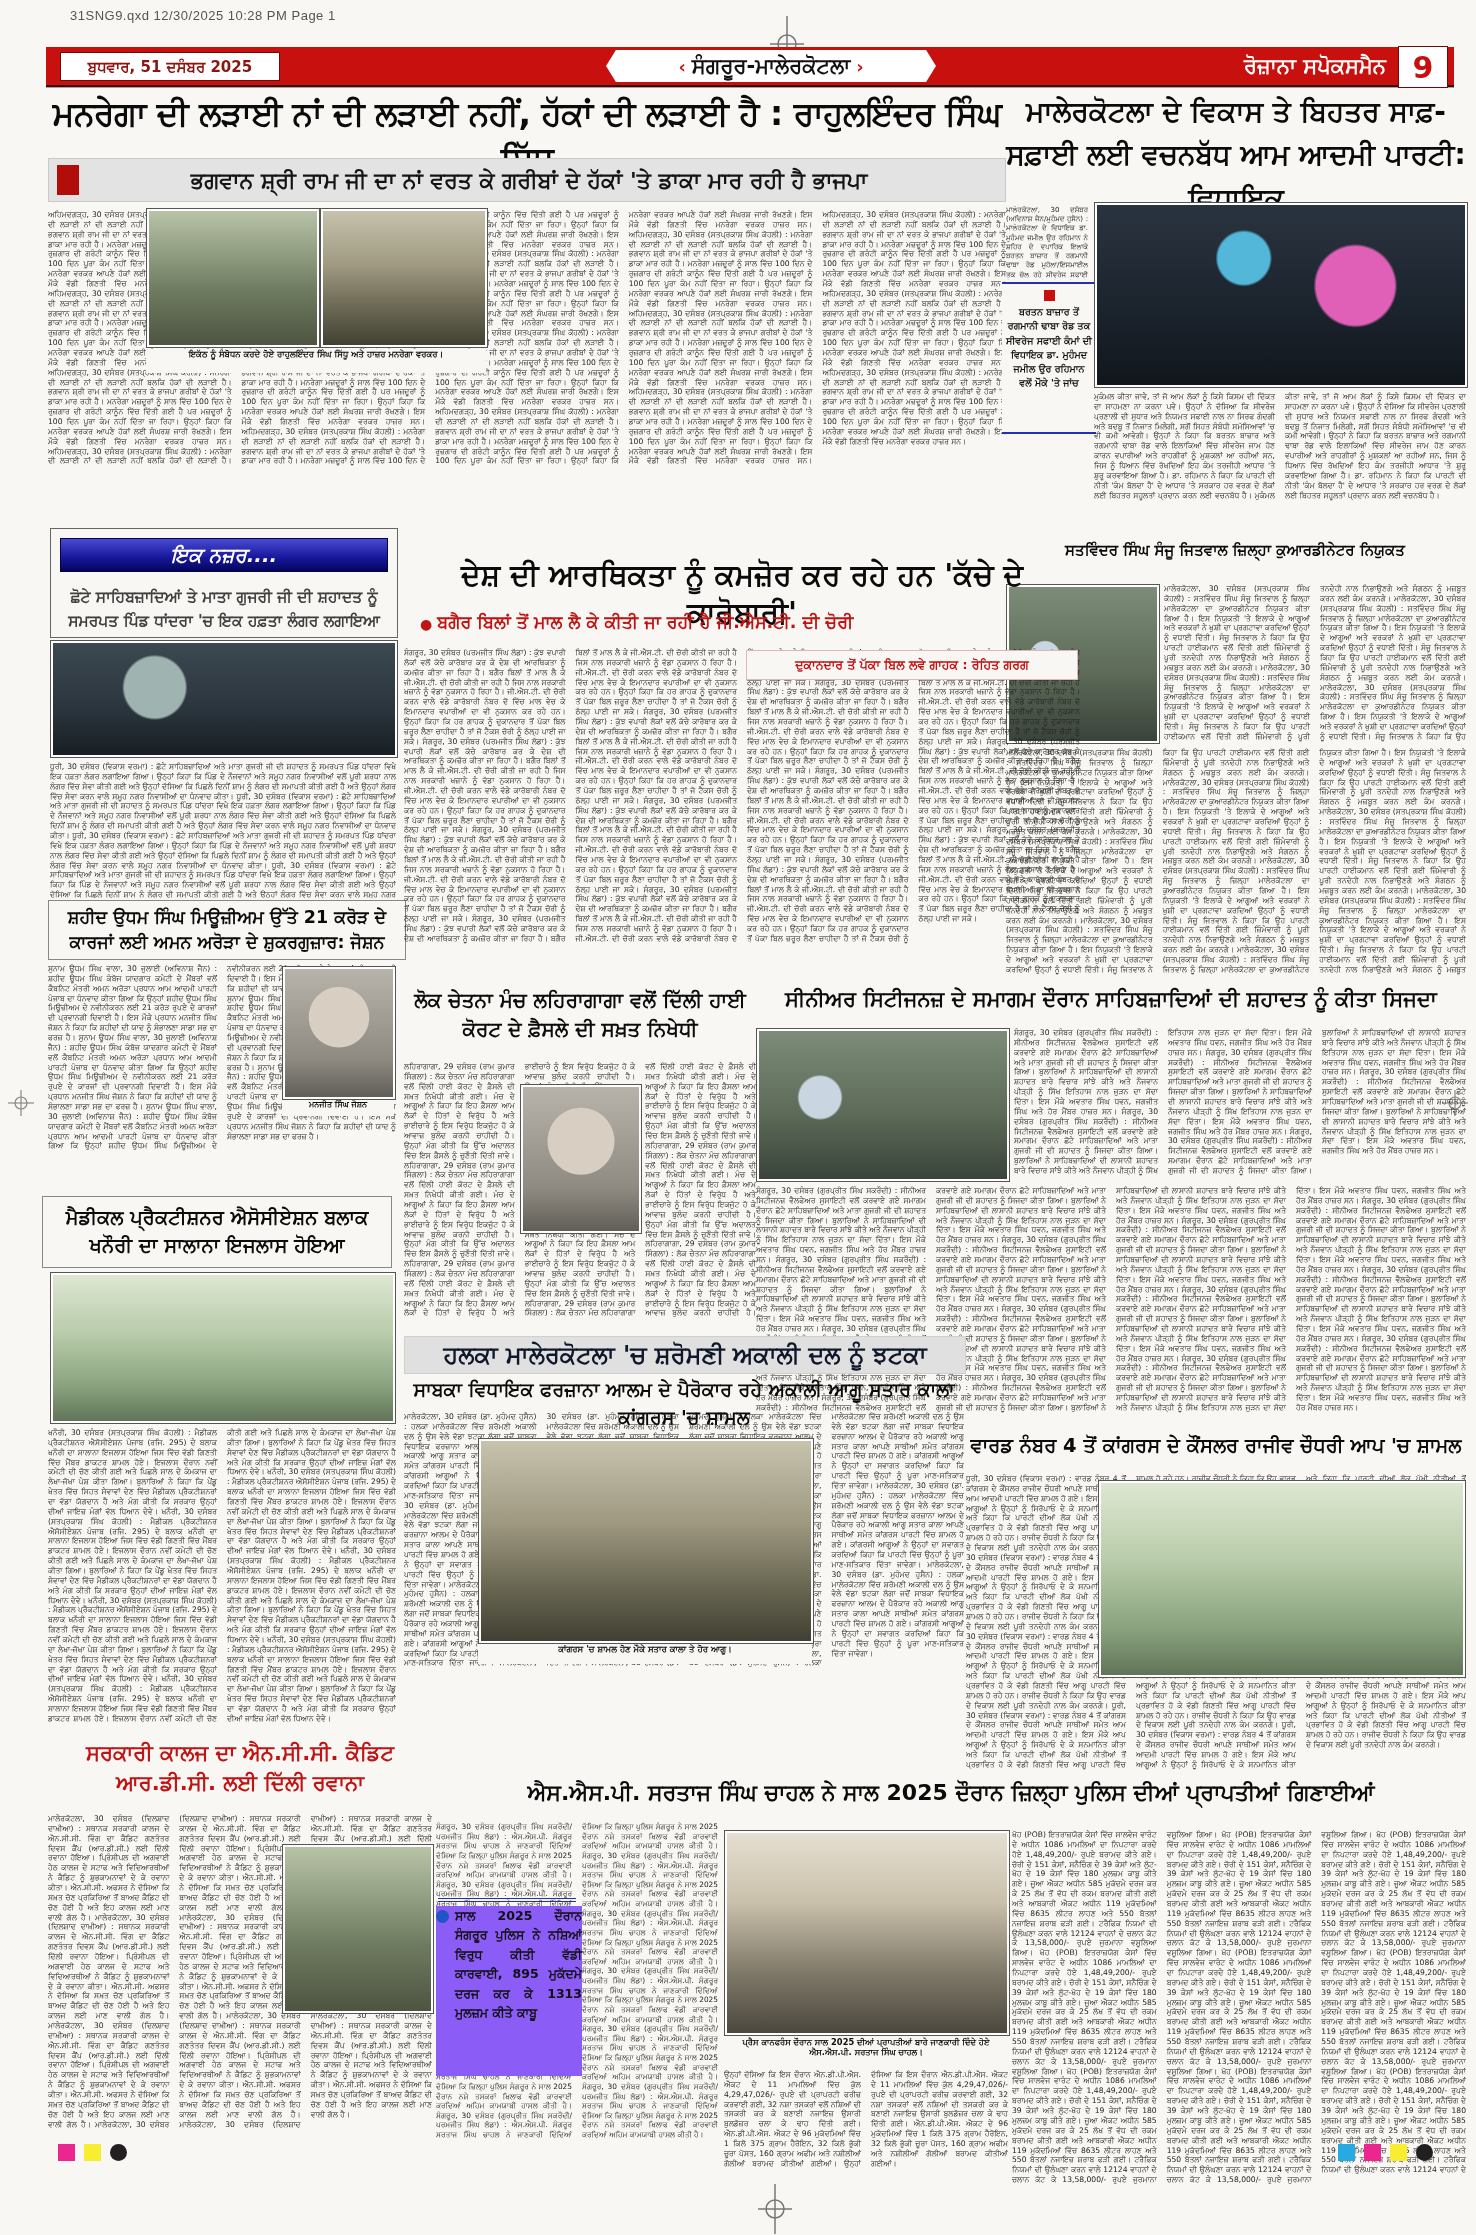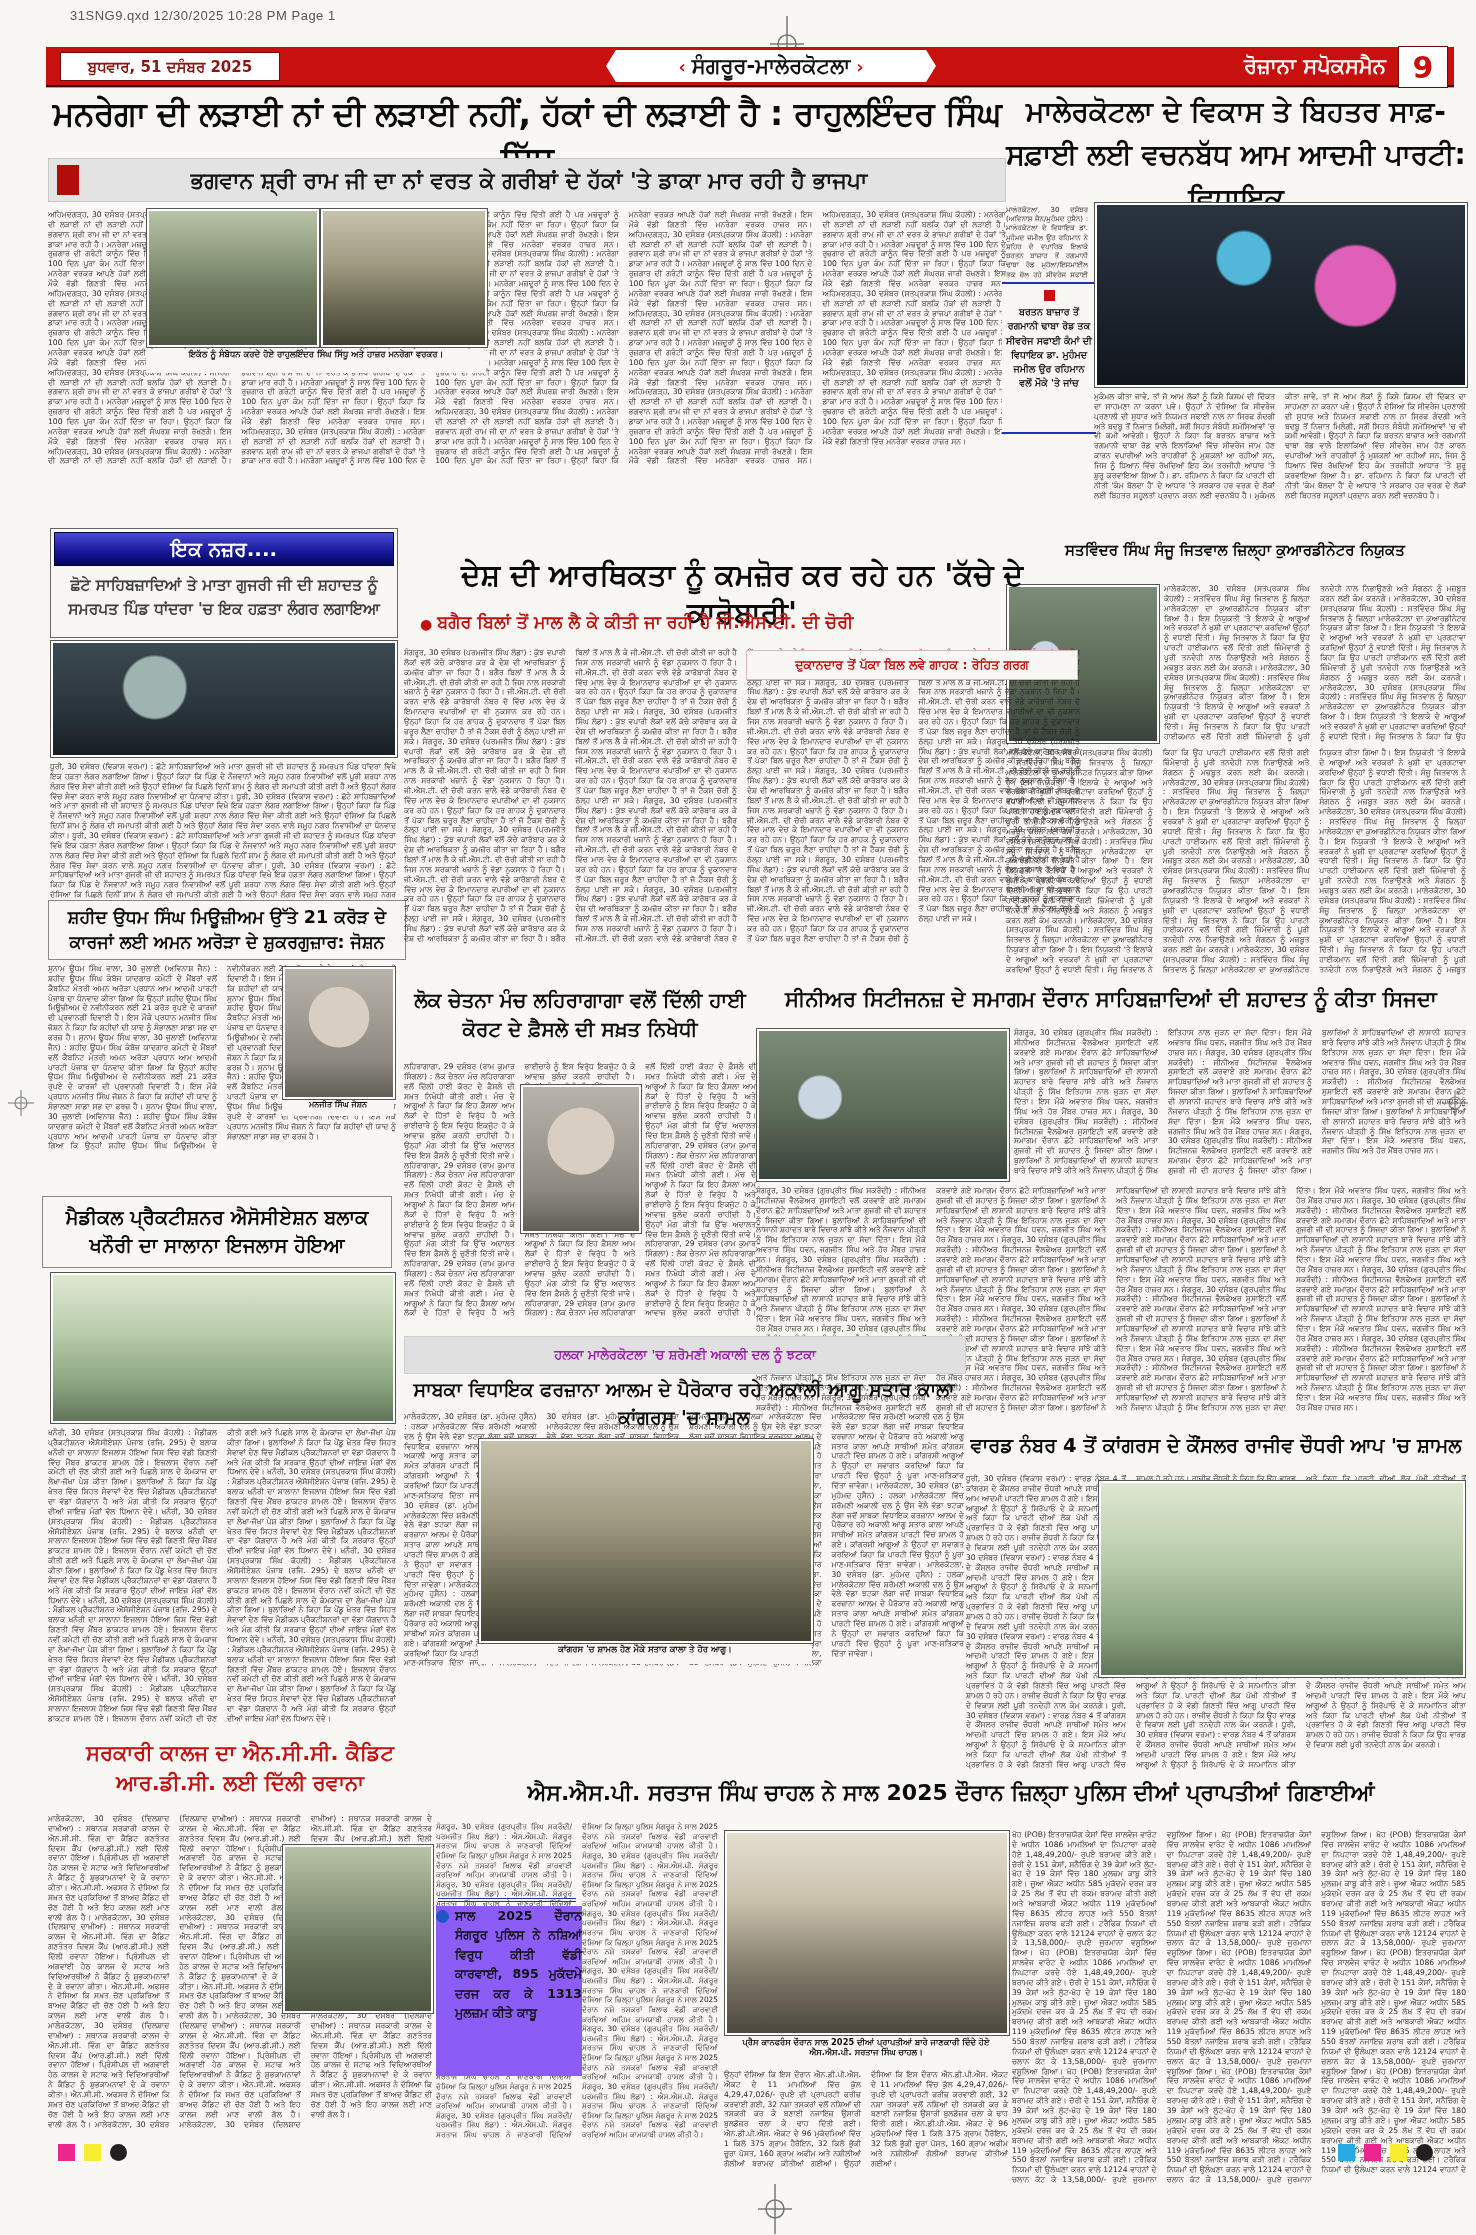--- a/index.html
+++ b/index.html
@@ -19,21 +19,21 @@
            border:1px solid #6b0c0a;}
   
   .h-xxl{font-weight:bold;font-size:33px;line-height:1.35;text-align:center;color:#0b0b0b;letter-spacing:-0.5px;}
   .h-xl{font-weight:bold;font-size:28px;line-height:1.55;text-align:center;color:#0b0b0b;}
   .h-l{font-weight:bold;font-size:21px;line-height:1.5;text-align:center;color:#0b0b0b;}
   .h-m{font-weight:bold;font-size:19px;line-height:1.45;text-align:center;color:#0b0b0b;}
   .h-red{color:#c01414;}
   .kicker{background:#e3e3e3;border:1px solid #c9c9c9;display:flex;align-items:center;}
   .kicker .sq{width:22px;height:30px;background:#b00d0b;margin:0 14px 0 8px;flex:0 0 auto;}
   .kicker .ktext{font-weight:bold;font-size:22px;color:#141414;flex:1;text-align:center;padding-right:40px;}
-  .graybar{background:#e0e0e0;border:1px solid #cfcfcf;font-weight:bold;font-size:13px;color:#a21caf;
+  .graybar{background:#e0e0e0;border:1px solid #cfcfcf;font-weight:bold;font-size:24px;color:#0f172a;
            display:flex;align-items:center;justify-content:center;}
   
   .bt{font-size:7.6px;line-height:1.3;text-align:justify;color:#222;overflow:hidden;column-gap:10px;}
   .bt-s{font-size:7px;line-height:1.32;text-align:justify;color:#222;overflow:hidden;}
   .c2{column-count:2;} .c3{column-count:3;} .c4{column-count:4;} .c5{column-count:5;}
   .caption{font-weight:bold;font-size:8.5px;line-height:1.25;color:#0e0e0e;background:#f8f7f3;text-align:center;overflow:hidden;}
   
   .photo{border:1px solid #555;box-shadow:inset 0 0 0 2px #fff;}
   .ph-crowd{background:linear-gradient(180deg,#b9c4a8 0%,#8e9a7e 35%,#6e7a5f 60%,#4c5340 100%);}
   .ph-crowd2{background:linear-gradient(180deg,#c7c3ae 0%,#a09a82 40%,#6d6a55 70%,#3f3e31 100%);}
@@ -126,21 +126,21 @@
   </div>
   <div class="abs photo ph-night" style="left:1094px;top:202px;width:372px;height:184px;"></div>
   <div class="abs bt c2" style="left:1094px;top:392px;width:372px;height:144px;">ਮੁਕੰਮਲ ਕੀਤਾ ਜਾਵੇ, ਤਾਂ ਜੋ ਆਮ ਲੋਕਾਂ ਨੂੰ ਕਿਸੇ ਕਿਸਮ ਦੀ ਦਿੱਕਤ ਦਾ ਸਾਹਮਣਾ ਨਾ ਕਰਨਾ ਪਵੇ। ਉਨ੍ਹਾਂ ਨੇ ਦੱਸਿਆ ਕਿ ਸੀਵਰੇਜ ਪ੍ਰਣਾਲੀ ਦੀ ਸੁਧਾਰ ਅਤੇ ਨਿਯਮਤ ਸਫਾਈ ਨਾਲ ਨਾ ਸਿਰਫ ਗੰਦਗੀ ਅਤੇ ਬਦਬੂ ਤੋਂ ਨਿਜਾਤ ਮਿਲੇਗੀ, ਸਗੋਂ ਸਿਹਤ ਸੰਬੰਧੀ ਸਮੱਸਿਆਵਾਂ 'ਚ ਵੀ ਕਮੀ ਆਵੇਗੀ। ਉਨ੍ਹਾਂ ਨੇ ਕਿਹਾ ਕਿ ਬਰਤਨ ਬਾਜ਼ਾਰ ਅਤੇ ਰਗਮਾਨੀ ਢਾਬਾ ਰੋਡ ਵਾਲੇ ਇਲਾਕਿਆਂ ਵਿੱਚ ਸੀਵਰੇਜ ਜਾਮ ਹੋਣ ਕਾਰਨ ਵਪਾਰੀਆਂ ਅਤੇ ਰਾਹਗੀਰਾਂ ਨੂੰ ਮੁਸ਼ਕਲਾਂ ਆ ਰਹੀਆਂ ਸਨ, ਜਿਸ ਨੂੰ ਧਿਆਨ ਵਿੱਚ ਰੱਖਦਿਆਂ ਇਹ ਕੰਮ ਤਰਜੀਹੀ ਆਧਾਰ 'ਤੇ ਸ਼ੁਰੂ ਕਰਵਾਇਆ ਗਿਆ ਹੈ। ਡਾ. ਰਹਿਮਾਨ ਨੇ ਕਿਹਾ ਕਿ ਪਾਰਟੀ ਦੀ ਨੀਤੀ 'ਕੰਮ ਬੋਲਦਾ ਹੈ' ਦੇ ਆਧਾਰ 'ਤੇ ਸਰਕਾਰ ਹਰ ਵਰਗ ਦੇ ਲੋਕਾਂ ਲਈ ਬਿਹਤਰ ਸਹੂਲਤਾਂ ਪ੍ਰਦਾਨ ਕਰਨ ਲਈ ਵਚਨਬੱਧ ਹੈ। ਮੁਕੰਮਲ ਕੀਤਾ ਜਾਵੇ, ਤਾਂ ਜੋ ਆਮ ਲੋਕਾਂ ਨੂੰ ਕਿਸੇ ਕਿਸਮ ਦੀ ਦਿੱਕਤ ਦਾ ਸਾਹਮਣਾ ਨਾ ਕਰਨਾ ਪਵੇ। ਉਨ੍ਹਾਂ ਨੇ ਦੱਸਿਆ ਕਿ ਸੀਵਰੇਜ ਪ੍ਰਣਾਲੀ ਦੀ ਸੁਧਾਰ ਅਤੇ ਨਿਯਮਤ ਸਫਾਈ ਨਾਲ ਨਾ ਸਿਰਫ ਗੰਦਗੀ ਅਤੇ ਬਦਬੂ ਤੋਂ ਨਿਜਾਤ ਮਿਲੇਗੀ, ਸਗੋਂ ਸਿਹਤ ਸੰਬੰਧੀ ਸਮੱਸਿਆਵਾਂ 'ਚ ਵੀ ਕਮੀ ਆਵੇਗੀ। ਉਨ੍ਹਾਂ ਨੇ ਕਿਹਾ ਕਿ ਬਰਤਨ ਬਾਜ਼ਾਰ ਅਤੇ ਰਗਮਾਨੀ ਢਾਬਾ ਰੋਡ ਵਾਲੇ ਇਲਾਕਿਆਂ ਵਿੱਚ ਸੀਵਰੇਜ ਜਾਮ ਹੋਣ ਕਾਰਨ ਵਪਾਰੀਆਂ ਅਤੇ ਰਾਹਗੀਰਾਂ ਨੂੰ ਮੁਸ਼ਕਲਾਂ ਆ ਰਹੀਆਂ ਸਨ, ਜਿਸ ਨੂੰ ਧਿਆਨ ਵਿੱਚ ਰੱਖਦਿਆਂ ਇਹ ਕੰਮ ਤਰਜੀਹੀ ਆਧਾਰ 'ਤੇ ਸ਼ੁਰੂ ਕਰਵਾਇਆ ਗਿਆ ਹੈ। ਡਾ. ਰਹਿਮਾਨ ਨੇ ਕਿਹਾ ਕਿ ਪਾਰਟੀ ਦੀ ਨੀਤੀ 'ਕੰਮ ਬੋਲਦਾ ਹੈ' ਦੇ ਆਧਾਰ 'ਤੇ ਸਰਕਾਰ ਹਰ ਵਰਗ ਦੇ ਲੋਕਾਂ ਲਈ ਬਿਹਤਰ ਸਹੂਲਤਾਂ ਪ੍ਰਦਾਨ ਕਰਨ ਲਈ ਵਚਨਬੱਧ ਹੈ।</div>
 
   <div class="abs h-m" style="left:1006px;top:540px;width:458px;font-size:15px;">ਸਤਵਿੰਦਰ ਸਿੰਘ ਸੰਜੂ ਜਿਤਵਾਲ ਜ਼ਿਲ੍ਹਾ ਕੁਆਰਡੀਨੇਟਰ ਨਿਯੁਕਤ</div>
   <div class="abs photo ph-meet" style="left:1006px;top:584px;width:152px;height:158px;"></div>
   <div class="abs bt c2" style="left:1164px;top:584px;width:302px;height:158px;">ਮਾਲੇਰਕੋਟਲਾ, 30 ਦਸੰਬਰ (ਸਤਪ੍ਰਕਾਸ਼ ਸਿੰਘ ਕੋਹਲੀ) : ਸਤਵਿੰਦਰ ਸਿੰਘ ਸੰਜੂ ਜਿਤਵਾਲ ਨੂੰ ਜ਼ਿਲ੍ਹਾ ਮਾਲੇਰਕੋਟਲਾ ਦਾ ਕੁਆਰਡੀਨੇਟਰ ਨਿਯੁਕਤ ਕੀਤਾ ਗਿਆ ਹੈ। ਇਸ ਨਿਯੁਕਤੀ 'ਤੇ ਇਲਾਕੇ ਦੇ ਆਗੂਆਂ ਅਤੇ ਵਰਕਰਾਂ ਨੇ ਖੁਸ਼ੀ ਦਾ ਪ੍ਰਗਟਾਵਾ ਕਰਦਿਆਂ ਉਨ੍ਹਾਂ ਨੂੰ ਵਧਾਈ ਦਿੱਤੀ। ਸੰਜੂ ਜਿਤਵਾਲ ਨੇ ਕਿਹਾ ਕਿ ਉਹ ਪਾਰਟੀ ਹਾਈਕਮਾਨ ਵਲੋਂ ਦਿੱਤੀ ਗਈ ਜ਼ਿੰਮੇਵਾਰੀ ਨੂੰ ਪੂਰੀ ਤਨਦੇਹੀ ਨਾਲ ਨਿਭਾਉਣਗੇ ਅਤੇ ਸੰਗਠਨ ਨੂੰ ਮਜ਼ਬੂਤ ਕਰਨ ਲਈ ਕੰਮ ਕਰਨਗੇ। ਮਾਲੇਰਕੋਟਲਾ, 30 ਦਸੰਬਰ (ਸਤਪ੍ਰਕਾਸ਼ ਸਿੰਘ ਕੋਹਲੀ) : ਸਤਵਿੰਦਰ ਸਿੰਘ ਸੰਜੂ ਜਿਤਵਾਲ ਨੂੰ ਜ਼ਿਲ੍ਹਾ ਮਾਲੇਰਕੋਟਲਾ ਦਾ ਕੁਆਰਡੀਨੇਟਰ ਨਿਯੁਕਤ ਕੀਤਾ ਗਿਆ ਹੈ। ਇਸ ਨਿਯੁਕਤੀ 'ਤੇ ਇਲਾਕੇ ਦੇ ਆਗੂਆਂ ਅਤੇ ਵਰਕਰਾਂ ਨੇ ਖੁਸ਼ੀ ਦਾ ਪ੍ਰਗਟਾਵਾ ਕਰਦਿਆਂ ਉਨ੍ਹਾਂ ਨੂੰ ਵਧਾਈ ਦਿੱਤੀ। ਸੰਜੂ ਜਿਤਵਾਲ ਨੇ ਕਿਹਾ ਕਿ ਉਹ ਪਾਰਟੀ ਹਾਈਕਮਾਨ ਵਲੋਂ ਦਿੱਤੀ ਗਈ ਜ਼ਿੰਮੇਵਾਰੀ ਨੂੰ ਪੂਰੀ ਤਨਦੇਹੀ ਨਾਲ ਨਿਭਾਉਣਗੇ ਅਤੇ ਸੰਗਠਨ ਨੂੰ ਮਜ਼ਬੂਤ ਕਰਨ ਲਈ ਕੰਮ ਕਰਨਗੇ। ਮਾਲੇਰਕੋਟਲਾ, 30 ਦਸੰਬਰ (ਸਤਪ੍ਰਕਾਸ਼ ਸਿੰਘ ਕੋਹਲੀ) : ਸਤਵਿੰਦਰ ਸਿੰਘ ਸੰਜੂ ਜਿਤਵਾਲ ਨੂੰ ਜ਼ਿਲ੍ਹਾ ਮਾਲੇਰਕੋਟਲਾ ਦਾ ਕੁਆਰਡੀਨੇਟਰ ਨਿਯੁਕਤ ਕੀਤਾ ਗਿਆ ਹੈ। ਇਸ ਨਿਯੁਕਤੀ 'ਤੇ ਇਲਾਕੇ ਦੇ ਆਗੂਆਂ ਅਤੇ ਵਰਕਰਾਂ ਨੇ ਖੁਸ਼ੀ ਦਾ ਪ੍ਰਗਟਾਵਾ ਕਰਦਿਆਂ ਉਨ੍ਹਾਂ ਨੂੰ ਵਧਾਈ ਦਿੱਤੀ। ਸੰਜੂ ਜਿਤਵਾਲ ਨੇ ਕਿਹਾ ਕਿ ਉਹ ਪਾਰਟੀ ਹਾਈਕਮਾਨ ਵਲੋਂ ਦਿੱਤੀ ਗਈ ਜ਼ਿੰਮੇਵਾਰੀ ਨੂੰ ਪੂਰੀ ਤਨਦੇਹੀ ਨਾਲ ਨਿਭਾਉਣਗੇ ਅਤੇ ਸੰਗਠਨ ਨੂੰ ਮਜ਼ਬੂਤ ਕਰਨ ਲਈ ਕੰਮ ਕਰਨਗੇ। ਮਾਲੇਰਕੋਟਲਾ, 30 ਦਸੰਬਰ (ਸਤਪ੍ਰਕਾਸ਼ ਸਿੰਘ ਕੋਹਲੀ) : ਸਤਵਿੰਦਰ ਸਿੰਘ ਸੰਜੂ ਜਿਤਵਾਲ ਨੂੰ ਜ਼ਿਲ੍ਹਾ ਮਾਲੇਰਕੋਟਲਾ ਦਾ ਕੁਆਰਡੀਨੇਟਰ ਨਿਯੁਕਤ ਕੀਤਾ ਗਿਆ ਹੈ। ਇਸ ਨਿਯੁਕਤੀ 'ਤੇ ਇਲਾਕੇ ਦੇ ਆਗੂਆਂ ਅਤੇ ਵਰਕਰਾਂ ਨੇ ਖੁਸ਼ੀ ਦਾ ਪ੍ਰਗਟਾਵਾ ਕਰਦਿਆਂ ਉਨ੍ਹਾਂ ਨੂੰ ਵਧਾਈ ਦਿੱਤੀ। ਸੰਜੂ ਜਿਤਵਾਲ ਨੇ ਕਿਹਾ ਕਿ ਉਹ ਪਾਰਟੀ ਹਾਈਕਮਾਨ ਵਲੋਂ ਦਿੱਤੀ ਗਈ ਜ਼ਿੰਮੇਵਾਰੀ ਨੂੰ ਪੂਰੀ ਤਨਦੇਹੀ ਨਾਲ ਨਿਭਾਉਣਗੇ ਅਤੇ ਸੰਗਠਨ ਨੂੰ ਮਜ਼ਬੂਤ ਕਰਨ ਲਈ ਕੰਮ ਕਰਨਗੇ।</div>
   <div class="abs bt c3" style="left:1006px;top:748px;width:460px;height:232px;">ਮਾਲੇਰਕੋਟਲਾ, 30 ਦਸੰਬਰ (ਸਤਪ੍ਰਕਾਸ਼ ਸਿੰਘ ਕੋਹਲੀ) : ਸਤਵਿੰਦਰ ਸਿੰਘ ਸੰਜੂ ਜਿਤਵਾਲ ਨੂੰ ਜ਼ਿਲ੍ਹਾ ਮਾਲੇਰਕੋਟਲਾ ਦਾ ਕੁਆਰਡੀਨੇਟਰ ਨਿਯੁਕਤ ਕੀਤਾ ਗਿਆ ਹੈ। ਇਸ ਨਿਯੁਕਤੀ 'ਤੇ ਇਲਾਕੇ ਦੇ ਆਗੂਆਂ ਅਤੇ ਵਰਕਰਾਂ ਨੇ ਖੁਸ਼ੀ ਦਾ ਪ੍ਰਗਟਾਵਾ ਕਰਦਿਆਂ ਉਨ੍ਹਾਂ ਨੂੰ ਵਧਾਈ ਦਿੱਤੀ। ਸੰਜੂ ਜਿਤਵਾਲ ਨੇ ਕਿਹਾ ਕਿ ਉਹ ਪਾਰਟੀ ਹਾਈਕਮਾਨ ਵਲੋਂ ਦਿੱਤੀ ਗਈ ਜ਼ਿੰਮੇਵਾਰੀ ਨੂੰ ਪੂਰੀ ਤਨਦੇਹੀ ਨਾਲ ਨਿਭਾਉਣਗੇ ਅਤੇ ਸੰਗਠਨ ਨੂੰ ਮਜ਼ਬੂਤ ਕਰਨ ਲਈ ਕੰਮ ਕਰਨਗੇ। ਮਾਲੇਰਕੋਟਲਾ, 30 ਦਸੰਬਰ (ਸਤਪ੍ਰਕਾਸ਼ ਸਿੰਘ ਕੋਹਲੀ) : ਸਤਵਿੰਦਰ ਸਿੰਘ ਸੰਜੂ ਜਿਤਵਾਲ ਨੂੰ ਜ਼ਿਲ੍ਹਾ ਮਾਲੇਰਕੋਟਲਾ ਦਾ ਕੁਆਰਡੀਨੇਟਰ ਨਿਯੁਕਤ ਕੀਤਾ ਗਿਆ ਹੈ। ਇਸ ਨਿਯੁਕਤੀ 'ਤੇ ਇਲਾਕੇ ਦੇ ਆਗੂਆਂ ਅਤੇ ਵਰਕਰਾਂ ਨੇ ਖੁਸ਼ੀ ਦਾ ਪ੍ਰਗਟਾਵਾ ਕਰਦਿਆਂ ਉਨ੍ਹਾਂ ਨੂੰ ਵਧਾਈ ਦਿੱਤੀ। ਸੰਜੂ ਜਿਤਵਾਲ ਨੇ ਕਿਹਾ ਕਿ ਉਹ ਪਾਰਟੀ ਹਾਈਕਮਾਨ ਵਲੋਂ ਦਿੱਤੀ ਗਈ ਜ਼ਿੰਮੇਵਾਰੀ ਨੂੰ ਪੂਰੀ ਤਨਦੇਹੀ ਨਾਲ ਨਿਭਾਉਣਗੇ ਅਤੇ ਸੰਗਠਨ ਨੂੰ ਮਜ਼ਬੂਤ ਕਰਨ ਲਈ ਕੰਮ ਕਰਨਗੇ। ਮਾਲੇਰਕੋਟਲਾ, 30 ਦਸੰਬਰ (ਸਤਪ੍ਰਕਾਸ਼ ਸਿੰਘ ਕੋਹਲੀ) : ਸਤਵਿੰਦਰ ਸਿੰਘ ਸੰਜੂ ਜਿਤਵਾਲ ਨੂੰ ਜ਼ਿਲ੍ਹਾ ਮਾਲੇਰਕੋਟਲਾ ਦਾ ਕੁਆਰਡੀਨੇਟਰ ਨਿਯੁਕਤ ਕੀਤਾ ਗਿਆ ਹੈ। ਇਸ ਨਿਯੁਕਤੀ 'ਤੇ ਇਲਾਕੇ ਦੇ ਆਗੂਆਂ ਅਤੇ ਵਰਕਰਾਂ ਨੇ ਖੁਸ਼ੀ ਦਾ ਪ੍ਰਗਟਾਵਾ ਕਰਦਿਆਂ ਉਨ੍ਹਾਂ ਨੂੰ ਵਧਾਈ ਦਿੱਤੀ। ਸੰਜੂ ਜਿਤਵਾਲ ਨੇ ਕਿਹਾ ਕਿ ਉਹ ਪਾਰਟੀ ਹਾਈਕਮਾਨ ਵਲੋਂ ਦਿੱਤੀ ਗਈ ਜ਼ਿੰਮੇਵਾਰੀ ਨੂੰ ਪੂਰੀ ਤਨਦੇਹੀ ਨਾਲ ਨਿਭਾਉਣਗੇ ਅਤੇ ਸੰਗਠਨ ਨੂੰ ਮਜ਼ਬੂਤ ਕਰਨ ਲਈ ਕੰਮ ਕਰਨਗੇ। ਮਾਲੇਰਕੋਟਲਾ, 30 ਦਸੰਬਰ (ਸਤਪ੍ਰਕਾਸ਼ ਸਿੰਘ ਕੋਹਲੀ) : ਸਤਵਿੰਦਰ ਸਿੰਘ ਸੰਜੂ ਜਿਤਵਾਲ ਨੂੰ ਜ਼ਿਲ੍ਹਾ ਮਾਲੇਰਕੋਟਲਾ ਦਾ ਕੁਆਰਡੀਨੇਟਰ ਨਿਯੁਕਤ ਕੀਤਾ ਗਿਆ ਹੈ। ਇਸ ਨਿਯੁਕਤੀ 'ਤੇ ਇਲਾਕੇ ਦੇ ਆਗੂਆਂ ਅਤੇ ਵਰਕਰਾਂ ਨੇ ਖੁਸ਼ੀ ਦਾ ਪ੍ਰਗਟਾਵਾ ਕਰਦਿਆਂ ਉਨ੍ਹਾਂ ਨੂੰ ਵਧਾਈ ਦਿੱਤੀ। ਸੰਜੂ ਜਿਤਵਾਲ ਨੇ ਕਿਹਾ ਕਿ ਉਹ ਪਾਰਟੀ ਹਾਈਕਮਾਨ ਵਲੋਂ ਦਿੱਤੀ ਗਈ ਜ਼ਿੰਮੇਵਾਰੀ ਨੂੰ ਪੂਰੀ ਤਨਦੇਹੀ ਨਾਲ ਨਿਭਾਉਣਗੇ ਅਤੇ ਸੰਗਠਨ ਨੂੰ ਮਜ਼ਬੂਤ ਕਰਨ ਲਈ ਕੰਮ ਕਰਨਗੇ। ਮਾਲੇਰਕੋਟਲਾ, 30 ਦਸੰਬਰ (ਸਤਪ੍ਰਕਾਸ਼ ਸਿੰਘ ਕੋਹਲੀ) : ਸਤਵਿੰਦਰ ਸਿੰਘ ਸੰਜੂ ਜਿਤਵਾਲ ਨੂੰ ਜ਼ਿਲ੍ਹਾ ਮਾਲੇਰਕੋਟਲਾ ਦਾ ਕੁਆਰਡੀਨੇਟਰ ਨਿਯੁਕਤ ਕੀਤਾ ਗਿਆ ਹੈ। ਇਸ ਨਿਯੁਕਤੀ 'ਤੇ ਇਲਾਕੇ ਦੇ ਆਗੂਆਂ ਅਤੇ ਵਰਕਰਾਂ ਨੇ ਖੁਸ਼ੀ ਦਾ ਪ੍ਰਗਟਾਵਾ ਕਰਦਿਆਂ ਉਨ੍ਹਾਂ ਨੂੰ ਵਧਾਈ ਦਿੱਤੀ। ਸੰਜੂ ਜਿਤਵਾਲ ਨੇ ਕਿਹਾ ਕਿ ਉਹ ਪਾਰਟੀ ਹਾਈਕਮਾਨ ਵਲੋਂ ਦਿੱਤੀ ਗਈ ਜ਼ਿੰਮੇਵਾਰੀ ਨੂੰ ਪੂਰੀ ਤਨਦੇਹੀ ਨਾਲ ਨਿਭਾਉਣਗੇ ਅਤੇ ਸੰਗਠਨ ਨੂੰ ਮਜ਼ਬੂਤ ਕਰਨ ਲਈ ਕੰਮ ਕਰਨਗੇ। ਮਾਲੇਰਕੋਟਲਾ, 30 ਦਸੰਬਰ (ਸਤਪ੍ਰਕਾਸ਼ ਸਿੰਘ ਕੋਹਲੀ) : ਸਤਵਿੰਦਰ ਸਿੰਘ ਸੰਜੂ ਜਿਤਵਾਲ ਨੂੰ ਜ਼ਿਲ੍ਹਾ ਮਾਲੇਰਕੋਟਲਾ ਦਾ ਕੁਆਰਡੀਨੇਟਰ ਨਿਯੁਕਤ ਕੀਤਾ ਗਿਆ ਹੈ। ਇਸ ਨਿਯੁਕਤੀ 'ਤੇ ਇਲਾਕੇ ਦੇ ਆਗੂਆਂ ਅਤੇ ਵਰਕਰਾਂ ਨੇ ਖੁਸ਼ੀ ਦਾ ਪ੍ਰਗਟਾਵਾ ਕਰਦਿਆਂ ਉਨ੍ਹਾਂ ਨੂੰ ਵਧਾਈ ਦਿੱਤੀ। ਸੰਜੂ ਜਿਤਵਾਲ ਨੇ ਕਿਹਾ ਕਿ ਉਹ ਪਾਰਟੀ ਹਾਈਕਮਾਨ ਵਲੋਂ ਦਿੱਤੀ ਗਈ ਜ਼ਿੰਮੇਵਾਰੀ ਨੂੰ ਪੂਰੀ ਤਨਦੇਹੀ ਨਾਲ ਨਿਭਾਉਣਗੇ ਅਤੇ ਸੰਗਠਨ ਨੂੰ ਮਜ਼ਬੂਤ ਕਰਨ ਲਈ ਕੰਮ ਕਰਨਗੇ। ਮਾਲੇਰਕੋਟਲਾ, 30 ਦਸੰਬਰ (ਸਤਪ੍ਰਕਾਸ਼ ਸਿੰਘ ਕੋਹਲੀ) : ਸਤਵਿੰਦਰ ਸਿੰਘ ਸੰਜੂ ਜਿਤਵਾਲ ਨੂੰ ਜ਼ਿਲ੍ਹਾ ਮਾਲੇਰਕੋਟਲਾ ਦਾ ਕੁਆਰਡੀਨੇਟਰ ਨਿਯੁਕਤ ਕੀਤਾ ਗਿਆ ਹੈ। ਇਸ ਨਿਯੁਕਤੀ 'ਤੇ ਇਲਾਕੇ ਦੇ ਆਗੂਆਂ ਅਤੇ ਵਰਕਰਾਂ ਨੇ ਖੁਸ਼ੀ ਦਾ ਪ੍ਰਗਟਾਵਾ ਕਰਦਿਆਂ ਉਨ੍ਹਾਂ ਨੂੰ ਵਧਾਈ ਦਿੱਤੀ। ਸੰਜੂ ਜਿਤਵਾਲ ਨੇ ਕਿਹਾ ਕਿ ਉਹ ਪਾਰਟੀ ਹਾਈਕਮਾਨ ਵਲੋਂ ਦਿੱਤੀ ਗਈ ਜ਼ਿੰਮੇਵਾਰੀ ਨੂੰ ਪੂਰੀ ਤਨਦੇਹੀ ਨਾਲ ਨਿਭਾਉਣਗੇ ਅਤੇ ਸੰਗਠਨ ਨੂੰ ਮਜ਼ਬੂਤ ਕਰਨ ਲਈ ਕੰਮ ਕਰਨਗੇ। ਮਾਲੇਰਕੋਟਲਾ, 30 ਦਸੰਬਰ (ਸਤਪ੍ਰਕਾਸ਼ ਸਿੰਘ ਕੋਹਲੀ) : ਸਤਵਿੰਦਰ ਸਿੰਘ ਸੰਜੂ ਜਿਤਵਾਲ ਨੂੰ ਜ਼ਿਲ੍ਹਾ ਮਾਲੇਰਕੋਟਲਾ ਦਾ ਕੁਆਰਡੀਨੇਟਰ ਨਿਯੁਕਤ ਕੀਤਾ ਗਿਆ ਹੈ। ਇਸ ਨਿਯੁਕਤੀ 'ਤੇ ਇਲਾਕੇ ਦੇ ਆਗੂਆਂ ਅਤੇ ਵਰਕਰਾਂ ਨੇ ਖੁਸ਼ੀ ਦਾ ਪ੍ਰਗਟਾਵਾ ਕਰਦਿਆਂ ਉਨ੍ਹਾਂ ਨੂੰ ਵਧਾਈ ਦਿੱਤੀ। ਸੰਜੂ ਜਿਤਵਾਲ ਨੇ ਕਿਹਾ ਕਿ ਉਹ ਪਾਰਟੀ ਹਾਈਕਮਾਨ ਵਲੋਂ ਦਿੱਤੀ ਗਈ ਜ਼ਿੰਮੇਵਾਰੀ ਨੂੰ ਪੂਰੀ ਤਨਦੇਹੀ ਨਾਲ ਨਿਭਾਉਣਗੇ ਅਤੇ ਸੰਗਠਨ ਨੂੰ ਮਜ਼ਬੂਤ ਕਰਨ ਲਈ ਕੰਮ ਕਰਨਗੇ। ਮਾਲੇਰਕੋਟਲਾ, 30 ਦਸੰਬਰ (ਸਤਪ੍ਰਕਾਸ਼ ਸਿੰਘ ਕੋਹਲੀ) : ਸਤਵਿੰਦਰ ਸਿੰਘ ਸੰਜੂ ਜਿਤਵਾਲ ਨੂੰ ਜ਼ਿਲ੍ਹਾ ਮਾਲੇਰਕੋਟਲਾ ਦਾ ਕੁਆਰਡੀਨੇਟਰ ਨਿਯੁਕਤ ਕੀਤਾ ਗਿਆ ਹੈ। ਇਸ ਨਿਯੁਕਤੀ 'ਤੇ ਇਲਾਕੇ ਦੇ ਆਗੂਆਂ ਅਤੇ ਵਰਕਰਾਂ ਨੇ ਖੁਸ਼ੀ ਦਾ ਪ੍ਰਗਟਾਵਾ ਕਰਦਿਆਂ ਉਨ੍ਹਾਂ ਨੂੰ ਵਧਾਈ ਦਿੱਤੀ। ਸੰਜੂ ਜਿਤਵਾਲ ਨੇ ਕਿਹਾ ਕਿ ਉਹ ਪਾਰਟੀ ਹਾਈਕਮਾਨ ਵਲੋਂ ਦਿੱਤੀ ਗਈ ਜ਼ਿੰਮੇਵਾਰੀ ਨੂੰ ਪੂਰੀ ਤਨਦੇਹੀ ਨਾਲ ਨਿਭਾਉਣਗੇ ਅਤੇ ਸੰਗਠਨ ਨੂੰ ਮਜ਼ਬੂਤ ਕਰਨ ਲਈ ਕੰਮ ਕਰਨਗੇ।</div>
 
   <div class="abs ikbox" style="left:50px;top:528px;width:346px;height:108px;">
-    <div class="iktitle" style="margin:3px;height:32px;">ਇਕ ਨਜ਼ਰ....</div>
+    <div class="iktitle" style="margin:9px;height:32px;font-style:italic;">ਇਕ ਨਜ਼ਰ....</div>
     <div class="iksub">ਛੋਟੇ ਸਾਹਿਬਜ਼ਾਦਿਆਂ ਤੇ ਮਾਤਾ ਗੁਜਰੀ ਜੀ ਦੀ ਸ਼ਹਾਦਤ ਨੂੰ ਸਮਰਪਤ ਪਿੰਡ ਧਾਂਦਰਾ 'ਚ ਇਕ ਹਫ਼ਤਾ ਲੰਗਰ ਲਗਾਇਆ</div>
   </div>
   <div class="abs photo ph-langar" style="left:50px;top:640px;width:346px;height:116px;"></div>
   <div class="abs bt" style="left:50px;top:762px;width:346px;height:136px;">ਧੂਰੀ, 30 ਦਸੰਬਰ (ਵਿਕਾਸ ਵਰਮਾ) : ਛੋਟੇ ਸਾਹਿਬਜ਼ਾਦਿਆਂ ਅਤੇ ਮਾਤਾ ਗੁਜਰੀ ਜੀ ਦੀ ਸ਼ਹਾਦਤ ਨੂੰ ਸਮਰਪਤ ਪਿੰਡ ਧਾਂਦਰਾ ਵਿਖੇ ਇਕ ਹਫ਼ਤਾ ਲੰਗਰ ਲਗਾਇਆ ਗਿਆ। ਉਨ੍ਹਾਂ ਕਿਹਾ ਕਿ ਪਿੰਡ ਦੇ ਨੌਜਵਾਨਾਂ ਅਤੇ ਸਮੂਹ ਨਗਰ ਨਿਵਾਸੀਆਂ ਵਲੋਂ ਪੂਰੀ ਸ਼ਰਧਾ ਨਾਲ ਲੰਗਰ ਵਿੱਚ ਸੇਵਾ ਕੀਤੀ ਗਈ ਅਤੇ ਉਨ੍ਹਾਂ ਦੱਸਿਆ ਕਿ ਪਿਛਲੇ ਦਿਨੀਂ ਸ਼ਾਮ ਨੂੰ ਲੰਗਰ ਦੀ ਸਮਾਪਤੀ ਕੀਤੀ ਗਈ ਹੈ ਅਤੇ ਉਨ੍ਹਾਂ ਲੰਗਰ ਵਿੱਚ ਸੇਵਾ ਕਰਨ ਵਾਲੇ ਸਮੂਹ ਨਗਰ ਨਿਵਾਸੀਆਂ ਦਾ ਧੰਨਵਾਦ ਕੀਤਾ। ਧੂਰੀ, 30 ਦਸੰਬਰ (ਵਿਕਾਸ ਵਰਮਾ) : ਛੋਟੇ ਸਾਹਿਬਜ਼ਾਦਿਆਂ ਅਤੇ ਮਾਤਾ ਗੁਜਰੀ ਜੀ ਦੀ ਸ਼ਹਾਦਤ ਨੂੰ ਸਮਰਪਤ ਪਿੰਡ ਧਾਂਦਰਾ ਵਿਖੇ ਇਕ ਹਫ਼ਤਾ ਲੰਗਰ ਲਗਾਇਆ ਗਿਆ। ਉਨ੍ਹਾਂ ਕਿਹਾ ਕਿ ਪਿੰਡ ਦੇ ਨੌਜਵਾਨਾਂ ਅਤੇ ਸਮੂਹ ਨਗਰ ਨਿਵਾਸੀਆਂ ਵਲੋਂ ਪੂਰੀ ਸ਼ਰਧਾ ਨਾਲ ਲੰਗਰ ਵਿੱਚ ਸੇਵਾ ਕੀਤੀ ਗਈ ਅਤੇ ਉਨ੍ਹਾਂ ਦੱਸਿਆ ਕਿ ਪਿਛਲੇ ਦਿਨੀਂ ਸ਼ਾਮ ਨੂੰ ਲੰਗਰ ਦੀ ਸਮਾਪਤੀ ਕੀਤੀ ਗਈ ਹੈ ਅਤੇ ਉਨ੍ਹਾਂ ਲੰਗਰ ਵਿੱਚ ਸੇਵਾ ਕਰਨ ਵਾਲੇ ਸਮੂਹ ਨਗਰ ਨਿਵਾਸੀਆਂ ਦਾ ਧੰਨਵਾਦ ਕੀਤਾ। ਧੂਰੀ, 30 ਦਸੰਬਰ (ਵਿਕਾਸ ਵਰਮਾ) : ਛੋਟੇ ਸਾਹਿਬਜ਼ਾਦਿਆਂ ਅਤੇ ਮਾਤਾ ਗੁਜਰੀ ਜੀ ਦੀ ਸ਼ਹਾਦਤ ਨੂੰ ਸਮਰਪਤ ਪਿੰਡ ਧਾਂਦਰਾ ਵਿਖੇ ਇਕ ਹਫ਼ਤਾ ਲੰਗਰ ਲਗਾਇਆ ਗਿਆ। ਉਨ੍ਹਾਂ ਕਿਹਾ ਕਿ ਪਿੰਡ ਦੇ ਨੌਜਵਾਨਾਂ ਅਤੇ ਸਮੂਹ ਨਗਰ ਨਿਵਾਸੀਆਂ ਵਲੋਂ ਪੂਰੀ ਸ਼ਰਧਾ ਨਾਲ ਲੰਗਰ ਵਿੱਚ ਸੇਵਾ ਕੀਤੀ ਗਈ ਅਤੇ ਉਨ੍ਹਾਂ ਦੱਸਿਆ ਕਿ ਪਿਛਲੇ ਦਿਨੀਂ ਸ਼ਾਮ ਨੂੰ ਲੰਗਰ ਦੀ ਸਮਾਪਤੀ ਕੀਤੀ ਗਈ ਹੈ ਅਤੇ ਉਨ੍ਹਾਂ ਲੰਗਰ ਵਿੱਚ ਸੇਵਾ ਕਰਨ ਵਾਲੇ ਸਮੂਹ ਨਗਰ ਨਿਵਾਸੀਆਂ ਦਾ ਧੰਨਵਾਦ ਕੀਤਾ। ਧੂਰੀ, 30 ਦਸੰਬਰ (ਵਿਕਾਸ ਵਰਮਾ) : ਛੋਟੇ ਸਾਹਿਬਜ਼ਾਦਿਆਂ ਅਤੇ ਮਾਤਾ ਗੁਜਰੀ ਜੀ ਦੀ ਸ਼ਹਾਦਤ ਨੂੰ ਸਮਰਪਤ ਪਿੰਡ ਧਾਂਦਰਾ ਵਿਖੇ ਇਕ ਹਫ਼ਤਾ ਲੰਗਰ ਲਗਾਇਆ ਗਿਆ। ਉਨ੍ਹਾਂ ਕਿਹਾ ਕਿ ਪਿੰਡ ਦੇ ਨੌਜਵਾਨਾਂ ਅਤੇ ਸਮੂਹ ਨਗਰ ਨਿਵਾਸੀਆਂ ਵਲੋਂ ਪੂਰੀ ਸ਼ਰਧਾ ਨਾਲ ਲੰਗਰ ਵਿੱਚ ਸੇਵਾ ਕੀਤੀ ਗਈ ਅਤੇ ਉਨ੍ਹਾਂ ਦੱਸਿਆ ਕਿ ਪਿਛਲੇ ਦਿਨੀਂ ਸ਼ਾਮ ਨੂੰ ਲੰਗਰ ਦੀ ਸਮਾਪਤੀ ਕੀਤੀ ਗਈ ਹੈ ਅਤੇ ਉਨ੍ਹਾਂ ਲੰਗਰ ਵਿੱਚ ਸੇਵਾ ਕਰਨ ਵਾਲੇ ਸਮੂਹ ਨਗਰ ਨਿਵਾਸੀਆਂ ਦਾ ਧੰਨਵਾਦ ਕੀਤਾ।</div>
 
   <div class="abs boxed h-m" style="left:48px;top:900px;width:348px;height:58px;font-size:17.5px;display:flex;align-items:center;justify-content:center;padding:0 4px;">ਸ਼ਹੀਦ ਉਧਮ ਸਿੰਘ ਮਿਊਜ਼ੀਅਮ ਉੱਤੇ 21 ਕਰੋੜ ਦੇ ਕਾਰਜਾਂ ਲਈ ਅਮਨ ਅਰੋੜਾ ਦੇ ਸ਼ੁਕਰਗੁਜ਼ਾਰ: ਜੋਸ਼ਨ</div>
   <div class="abs bt c2" style="left:48px;top:964px;width:348px;height:228px;">ਸੁਨਾਮ ਊਧਮ ਸਿੰਘ ਵਾਲਾ, 30 ਜੁਲਾਈ (ਅਵਿਨਾਸ਼ ਜੈਨ) : ਸ਼ਹੀਦ ਊਧਮ ਸਿੰਘ ਕੰਬੋਜ ਯਾਦਗਾਰ ਕਮੇਟੀ ਦੇ ਮੈਂਬਰਾਂ ਵਲੋਂ ਕੈਬਨਿਟ ਮੰਤਰੀ ਅਮਨ ਅਰੋੜਾ ਪ੍ਰਧਾਨ ਆਮ ਆਦਮੀ ਪਾਰਟੀ ਪੰਜਾਬ ਦਾ ਧੰਨਵਾਦ ਕੀਤਾ ਗਿਆ ਕਿ ਉਨ੍ਹਾਂ ਸ਼ਹੀਦ ਉਧਮ ਸਿੰਘ ਮਿਊਜ਼ੀਅਮ ਦੇ ਨਵੀਨੀਕਰਨ ਲਈ 21 ਕਰੋੜ ਰੁਪਏ ਦੇ ਕਾਰਜਾਂ ਦੀ ਪ੍ਰਵਾਨਗੀ ਦਿਵਾਈ ਹੈ। ਇਸ ਮੌਕੇ ਪ੍ਰਧਾਨ ਮਨਜੀਤ ਸਿੰਘ ਜੋਸ਼ਨ ਨੇ ਕਿਹਾ ਕਿ ਸ਼ਹੀਦਾਂ ਦੀ ਯਾਦ ਨੂੰ ਸੰਭਾਲਣਾ ਸਾਡਾ ਸਭ ਦਾ ਫਰਜ਼ ਹੈ। ਸੁਨਾਮ ਊਧਮ ਸਿੰਘ ਵਾਲਾ, 30 ਜੁਲਾਈ (ਅਵਿਨਾਸ਼ ਜੈਨ) : ਸ਼ਹੀਦ ਊਧਮ ਸਿੰਘ ਕੰਬੋਜ ਯਾਦਗਾਰ ਕਮੇਟੀ ਦੇ ਮੈਂਬਰਾਂ ਵਲੋਂ ਕੈਬਨਿਟ ਮੰਤਰੀ ਅਮਨ ਅਰੋੜਾ ਪ੍ਰਧਾਨ ਆਮ ਆਦਮੀ ਪਾਰਟੀ ਪੰਜਾਬ ਦਾ ਧੰਨਵਾਦ ਕੀਤਾ ਗਿਆ ਕਿ ਉਨ੍ਹਾਂ ਸ਼ਹੀਦ ਉਧਮ ਸਿੰਘ ਮਿਊਜ਼ੀਅਮ ਦੇ ਨਵੀਨੀਕਰਨ ਲਈ 21 ਕਰੋੜ ਰੁਪਏ ਦੇ ਕਾਰਜਾਂ ਦੀ ਪ੍ਰਵਾਨਗੀ ਦਿਵਾਈ ਹੈ। ਇਸ ਮੌਕੇ ਪ੍ਰਧਾਨ ਮਨਜੀਤ ਸਿੰਘ ਜੋਸ਼ਨ ਨੇ ਕਿਹਾ ਕਿ ਸ਼ਹੀਦਾਂ ਦੀ ਯਾਦ ਨੂੰ ਸੰਭਾਲਣਾ ਸਾਡਾ ਸਭ ਦਾ ਫਰਜ਼ ਹੈ। ਸੁਨਾਮ ਊਧਮ ਸਿੰਘ ਵਾਲਾ, 30 ਜੁਲਾਈ (ਅਵਿਨਾਸ਼ ਜੈਨ) : ਸ਼ਹੀਦ ਊਧਮ ਸਿੰਘ ਕੰਬੋਜ ਯਾਦਗਾਰ ਕਮੇਟੀ ਦੇ ਮੈਂਬਰਾਂ ਵਲੋਂ ਕੈਬਨਿਟ ਮੰਤਰੀ ਅਮਨ ਅਰੋੜਾ ਪ੍ਰਧਾਨ ਆਮ ਆਦਮੀ ਪਾਰਟੀ ਪੰਜਾਬ ਦਾ ਧੰਨਵਾਦ ਕੀਤਾ ਗਿਆ ਕਿ ਉਨ੍ਹਾਂ ਸ਼ਹੀਦ ਉਧਮ ਸਿੰਘ ਮਿਊਜ਼ੀਅਮ ਦੇ ਨਵੀਨੀਕਰਨ ਲਈ 21 ਕਰੋੜ ਰੁਪਏ ਦੇ ਕਾਰਜਾਂ ਦੀ ਪ੍ਰਵਾਨਗੀ ਦਿਵਾਈ ਹੈ। ਇਸ ਮੌਕੇ ਪ੍ਰਧਾਨ ਮਨਜੀਤ ਸਿੰਘ ਜੋਸ਼ਨ ਨੇ ਕਿਹਾ ਕਿ ਸ਼ਹੀਦਾਂ ਦੀ ਯਾਦ ਨੂੰ ਸੰਭਾਲਣਾ ਸਾਡਾ ਸਭ ਦਾ ਫਰਜ਼ ਹੈ। ਸੁਨਾਮ ਊਧਮ ਸਿੰਘ ਵਾਲਾ, 30 ਜੁਲਾਈ (ਅਵਿਨਾਸ਼ ਜੈਨ) : ਸ਼ਹੀਦ ਊਧਮ ਸਿੰਘ ਕੰਬੋਜ ਯਾਦਗਾਰ ਕਮੇਟੀ ਦੇ ਮੈਂਬਰਾਂ ਵਲੋਂ ਕੈਬਨਿਟ ਮੰਤਰੀ ਅਮਨ ਅਰੋੜਾ ਪ੍ਰਧਾਨ ਆਮ ਆਦਮੀ ਪਾਰਟੀ ਪੰਜਾਬ ਦਾ ਧੰਨਵਾਦ ਕੀਤਾ ਗਿਆ ਕਿ ਉਨ੍ਹਾਂ ਸ਼ਹੀਦ ਉਧਮ ਸਿੰਘ ਮਿਊਜ਼ੀਅਮ ਦੇ ਨਵੀਨੀਕਰਨ ਲਈ 21 ਕਰੋੜ ਰੁਪਏ ਦੇ ਕਾਰਜਾਂ ਦੀ ਪ੍ਰਵਾਨਗੀ ਦਿਵਾਈ ਹੈ। ਇਸ ਮੌਕੇ ਪ੍ਰਧਾਨ ਮਨਜੀਤ ਸਿੰਘ ਜੋਸ਼ਨ ਨੇ ਕਿਹਾ ਕਿ ਸ਼ਹੀਦਾਂ ਦੀ ਯਾਦ ਨੂੰ ਸੰਭਾਲਣਾ ਸਾਡਾ ਸਭ ਦਾ ਫਰਜ਼ ਹੈ। ਸੁਨਾਮ ਊਧਮ ਸਿੰਘ ਵਾਲਾ, 30 ਜੁਲਾਈ (ਅਵਿਨਾਸ਼ ਜੈਨ) : ਸ਼ਹੀਦ ਊਧਮ ਸਿੰਘ ਕੰਬੋਜ ਯਾਦਗਾਰ ਕਮੇਟੀ ਦੇ ਮੈਂਬਰਾਂ ਵਲੋਂ ਕੈਬਨਿਟ ਮੰਤਰੀ ਅਮਨ ਅਰੋੜਾ ਪ੍ਰਧਾਨ ਆਮ ਆਦਮੀ ਪਾਰਟੀ ਪੰਜਾਬ ਦਾ ਧੰਨਵਾਦ ਕੀਤਾ ਗਿਆ ਕਿ ਉਨ੍ਹਾਂ ਸ਼ਹੀਦ ਉਧਮ ਸਿੰਘ ਮਿਊਜ਼ੀਅਮ ਦੇ ਨਵੀਨੀਕਰਨ ਲਈ 21 ਕਰੋੜ ਰੁਪਏ ਦੇ ਕਾਰਜਾਂ ਦੀ ਪ੍ਰਵਾਨਗੀ ਦਿਵਾਈ ਹੈ। ਇਸ ਮੌਕੇ ਪ੍ਰਧਾਨ ਮਨਜੀਤ ਸਿੰਘ ਜੋਸ਼ਨ ਨੇ ਕਿਹਾ ਕਿ ਸ਼ਹੀਦਾਂ ਦੀ ਯਾਦ ਨੂੰ ਸੰਭਾਲਣਾ ਸਾਡਾ ਸਭ ਦਾ ਫਰਜ਼ ਹੈ।</div>
   <div class="abs photo ph-portrait" style="left:282px;top:966px;width:112px;height:132px;"></div>
   <div class="abs caption" style="left:282px;top:1100px;width:112px;height:16px;font-size:8px;">ਮਨਜੀਤ ਸਿੰਘ ਜੋਸ਼ਨ</div>
 

